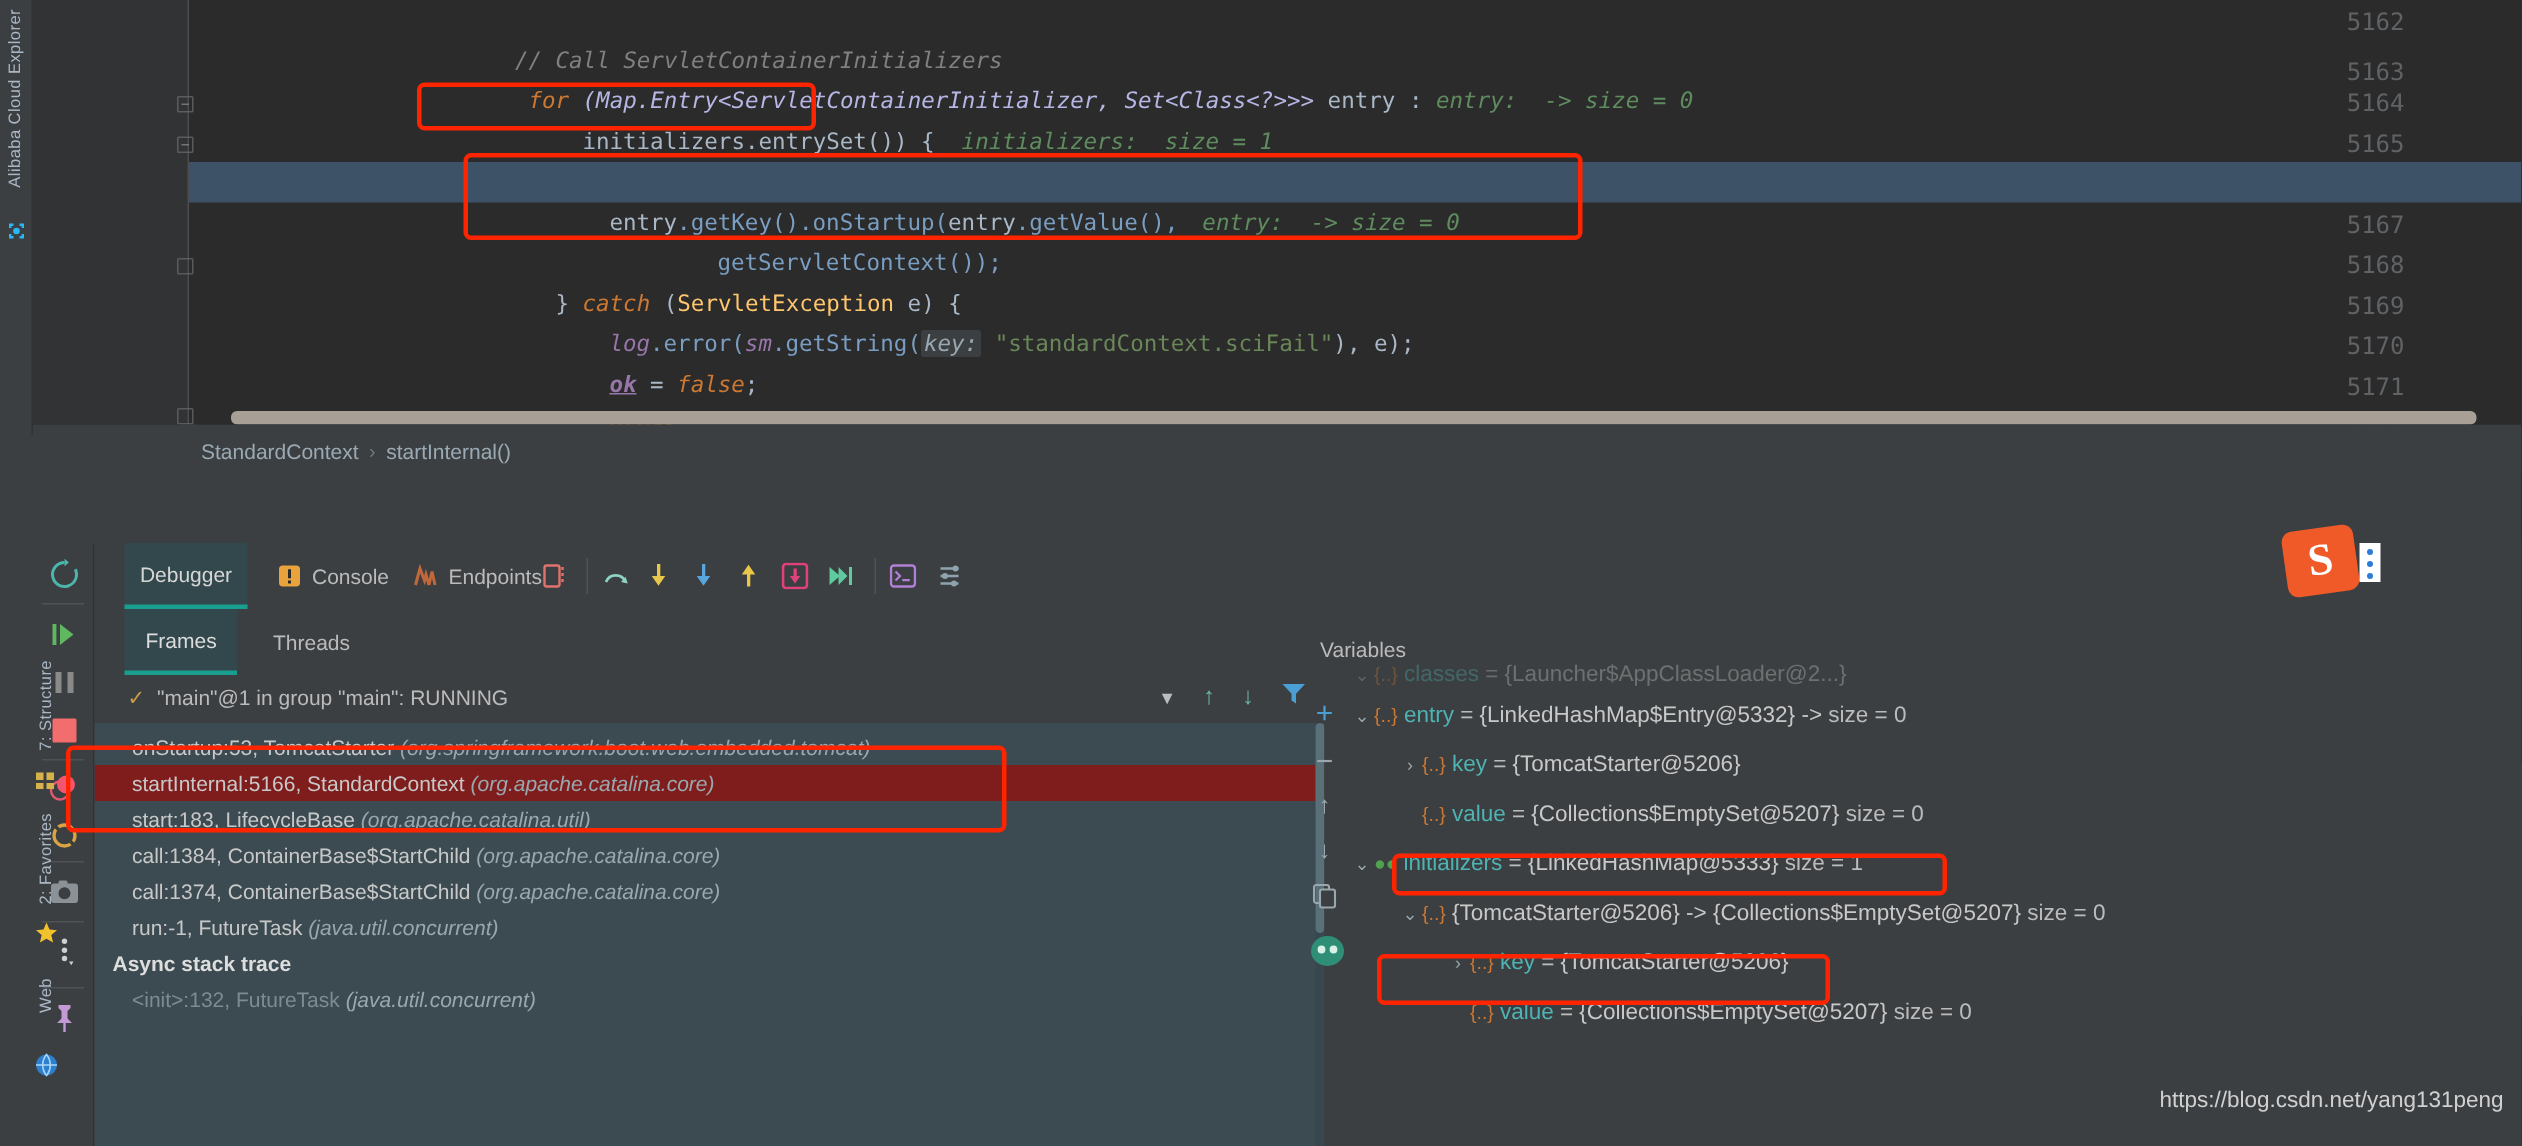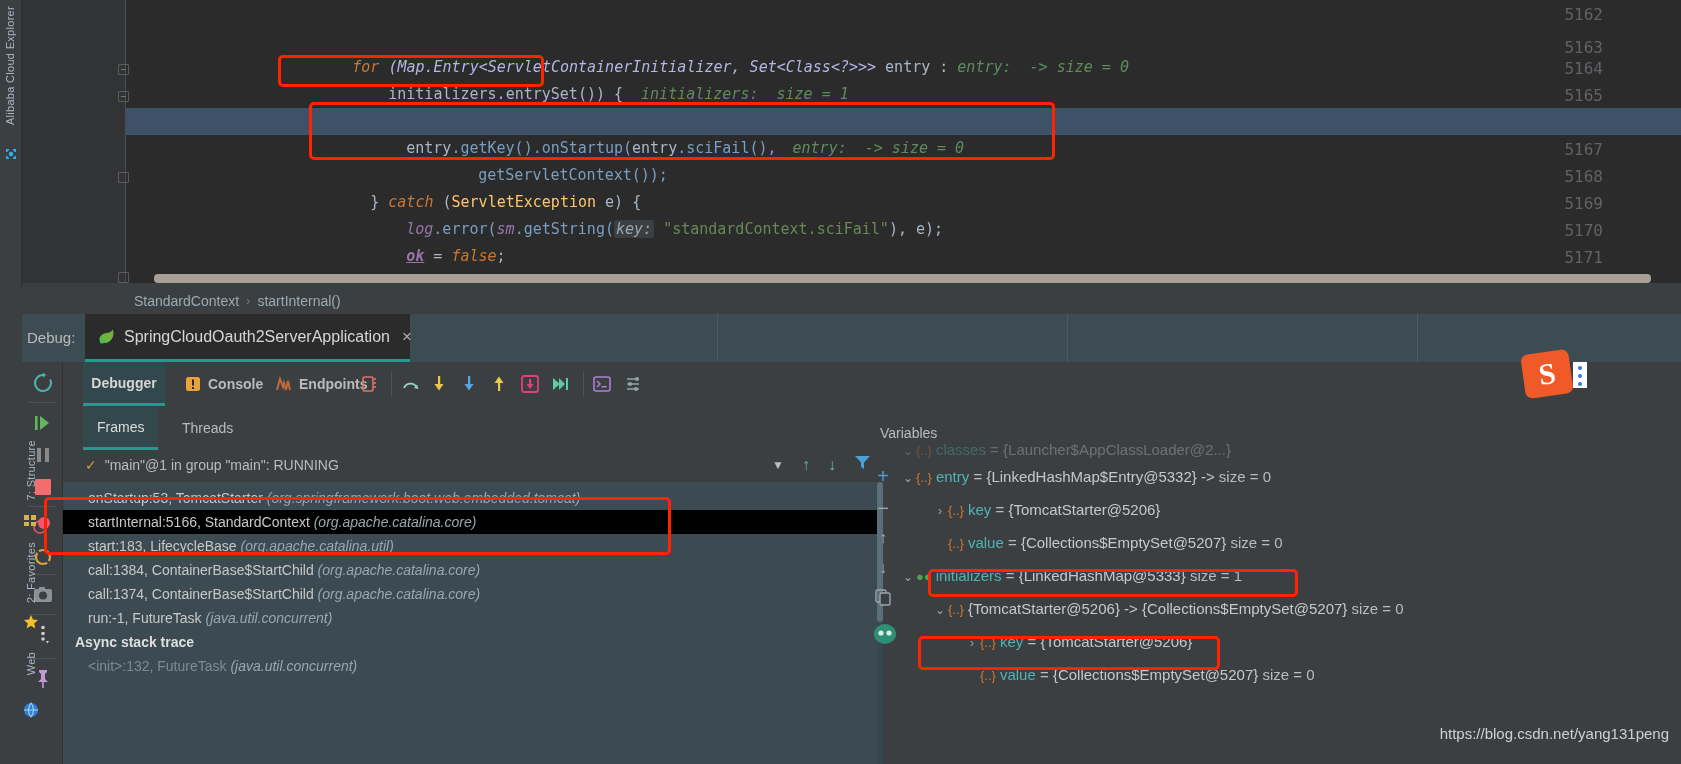--- a/index.html
+++ b/index.html
@@ -123,21 +123,21 @@
   }
   .rail-btn { position:absolute; left:10px; width:22px; height:22px; }
   .rail-divider { position:absolute; left:6px; width:28px; height:1px; background:#4f5254; }
 
   
   .dbg-tabs {
     position:absolute; left:41px; top:0; right:0; height:44px; background:#3c3f41;
   }
   .dbg-tab {
     position:absolute; top:0; height:44px; display:flex; align-items:center; gap:7px;
-    padding:0 12px; color:#bbbbbb; font-size:14px; white-space:nowrap;font-weight:bold;
+    padding:0 12px; color:#bbbbbb; font-size:14px; white-space:nowrap;
   }
   .dbg-tab.active { background:#32484c; border-bottom:3px solid #1a9e8f; color:#d6d6d6; }
   .tb-icon { position:absolute; top:13px; width:18px; height:18px; }
   .tb-sep { position:absolute; top:10px; width:1px; height:24px; background:#4f5254; }
 
   
   .frames-tabs { position:absolute; left:41px; top:44px; width:820px; height:44px; background:#3c3f41; }
   .ftab {
     position:absolute; top:0; height:44px; display:flex; align-items:center;
     padding:0 14px; color:#bbbbbb; font-size:14px;
@@ -154,21 +154,21 @@
   .thread-tools span { color:#6cb1a8; font-size:16px; }
 
   .frames-list {
     position:absolute; left:41px; top:120px; width:820px; bottom:0;
     background:#3c4b51; overflow:hidden;
   }
   .frame-row {
     position:relative; height:24px; line-height:24px; padding-left:25px;
     color:#c8c8c8; font-size:14px; white-space:nowrap;
   }
-  .frame-row.selected { background:#000000; }
+  .frame-row.selected { background:#7f1d1d; }
   .frame-row .pkg { color:#9aa7ae; font-style: italic; }
   .frame-row.async { padding-left:12px; color:#dedede; font-weight:bold; }
 
   
   .frames-vscroll { position:absolute; right:0; top:0; width:6px; bottom:0; background:#37474d; }
   .frames-vthumb { position:absolute; right:0; top:0; width:6px; height:140px; background:#5a7078; border-radius:3px; }
   .frames-split { position:absolute; left:861px; top:120px; width:6px; bottom:0; background:#3c3f41; }
 
   
   .vars-title {
@@ -240,35 +240,38 @@
     <div class="lineno" style="top:248px;">5171</div>
     <div class="lineno" style="top:272px; color:#4f5254;">5172</div>
 
     <div class="fold closed" style="top:64px;"></div>
     <div class="fold closed" style="top:91px;"></div>
     <div class="fold" style="top:172px;"></div>
     <div class="fold" style="top:272px;"></div>
 
     <div class="code-lines">
 
+      <div class="cline" style="top:0px;">
+        <span class="txt"><span style="display:inline-block;width:145px"></span><span class="c-comment">// Call ServletContainerInitializers</span></span>
+      </div>
 
       <div class="cline" style="top:27px;">
         <span style="display:inline-block;width:154px"></span><span class="c-kw">for</span><span class="c-punct"> </span><span class="c-type">(Map.Entry&lt;ServletContainerInitializer, Set&lt;Class&lt;?&gt;&gt;&gt;</span><span class="c-ident"> entry : </span><span class="c-hint">entry:  -&gt; size = 0</span>
       </div>
 
       <div class="cline" style="top:54px;">
         <span style="display:inline-block;width:190px"></span><span class="c-ident">initializers.entrySet()</span><span class="c-punct">) {</span><span style="display:inline-block;width:18px"></span><span class="c-hint">initializers:  size = 1</span>
       </div>
 
       <div class="cline" style="top:81px;">
         <span style="display:inline-block;width:172px"></span><span class="c-kw">try</span><span class="c-punct"> </span><span class="c-punct">{</span>
       </div>
 
       <div class="cline current" style="top:108px;">
-        <span style="display:inline-block;width:208px"></span><span class="c-ident">entry</span><span class="c-method">.getKey().onStartup(</span><span class="c-ident">entry</span><span class="c-method">.sciFail(),</span><span style="display:inline-block;width:16px"></span><span class="c-hint">entry:  -&gt; size = 0</span>
+        <span style="display:inline-block;width:208px"></span><span class="c-ident">entry</span><span class="c-method">.getKey().onStartup(</span><span class="c-ident">entry</span><span class="c-method">.getValue(),</span><span style="display:inline-block;width:16px"></span><span class="c-hint">entry:  -&gt; size = 0</span>
       </div>
 
       <div class="cline" style="top:135px;">
         <span style="display:inline-block;width:280px"></span><span class="c-method">getServletContext());</span>
       </div>
 
       <div class="cline" style="top:189px;">
         <span style="display:inline-block;width:208px"></span><span class="c-field">log</span><span class="c-method">.error(</span><span class="c-field">sm</span><span class="c-method">.getString(</span><span class="c-param">key:</span><span class="c-str"> </span><span class="c-str">"standardContext.sciFail"</span><span class="c-punct">), e);</span>
       </div>
 
@@ -291,36 +294,20 @@
 
   <div class="redbox" style="left:278px; top:55px; width:266px; height:32px;"></div>
   <div class="redbox" style="left:309px; top:102px; width:746px; height:58px;"></div>
 
   <div class="breadcrumb-bar">
     <span class="bc-item">StandardContext</span>
     <span class="bc-sep">›</span>
     <span class="bc-item">startInternal()</span>
   </div>
 
-  <div class="debug-header">
-    <div class="debug-label">Debug:</div>
-    <div class="dh-sep" style="left:695px;"></div>
-    <div class="dh-sep" style="left:1045px;"></div>
-    <div class="dh-sep" style="left:1395px;"></div>
-    <div class="debug-tab">
-      <span style="display:inline-block;width:19px;height:19px;">
-        <svg width="19" height="19" viewBox="0 0 19 19">
-          <path d="M3 14c3.6 3.6 10 2 12.5-3.3C17 7.6 16.5 4 15.6 2.4c-.8 2.6-3.3 3-6.2 3.6C6.3 6.6 3.4 8 2.6 11c-.4 1.3-.1 2.3.4 3z" fill="#6db33f"></path>
-          <circle cx="5" cy="14.4" r="2.2" fill="#3fbf5f"></circle>
-        </svg>
-      </span>
-      <span class="debug-tab-title">SpringCloudOauth2ServerApplication</span>
-      <span class="tab-close">×</span>
-    </div>
-  </div>
 
   <div class="debug-panel">
 
     <div class="debug-left-rail">
       <span class="rail-btn" style="top:10px;">
         <svg width="22" height="22" viewBox="0 0 22 22">
             <path d="M11 3a8 8 0 1 0 7.2 4.5" fill="none" stroke="#4db6ac" stroke-width="2"></path>
             <path d="M11 0.5v5l3-2.5z" fill="#4db6ac"></path>
           </svg>
       </span>

